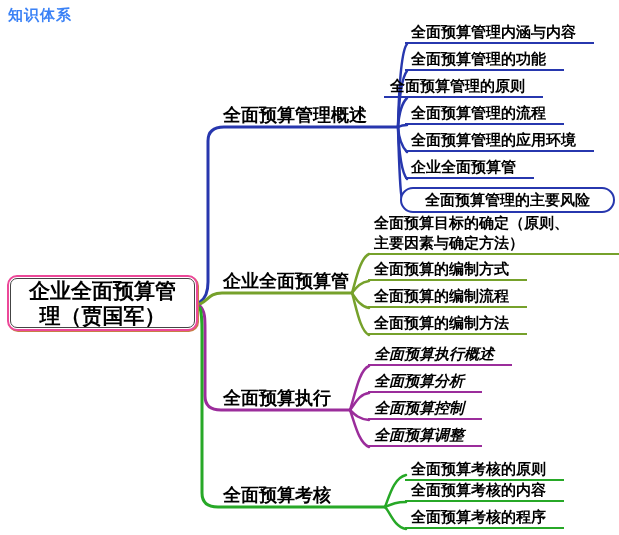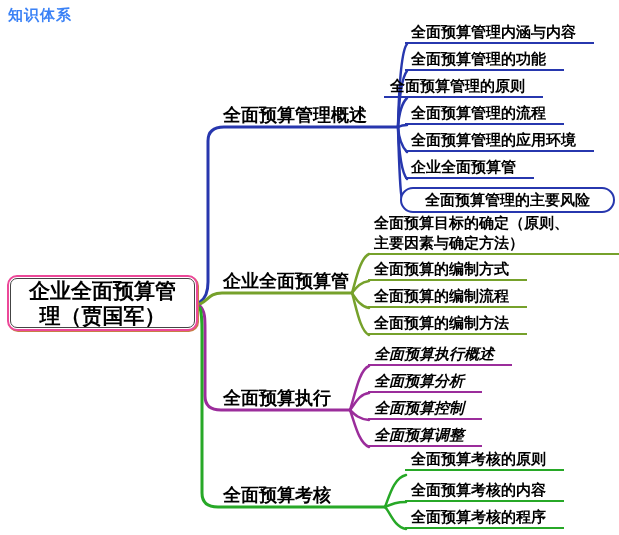--- a/index.html
+++ b/index.html
@@ -110,17 +110,17 @@
 主要因素与确定方法）</div>
   <div class="child c-b2" style="left:368px;top:259px;">全面预算的编制方式</div>
   <div class="child c-b2" style="left:368px;top:286px;">全面预算的编制流程</div>
   <div class="child c-b2" style="left:368px;top:313px;">全面预算的编制方法</div>
 
   <div class="child c-b3" style="left:368px;top:344px;">全面预算执行概述</div>
   <div class="child c-b3" style="left:368px;top:371px;">全面预算分析</div>
   <div class="child c-b3" style="left:368px;top:398px;">全面预算控制</div>
   <div class="child c-b3" style="left:368px;top:425px;">全面预算调整</div>
 
-  <div class="child c-b4" style="left:405px;top:449px;">全面预算考核的原则</div>
+  <div class="child c-b4" style="left:405px;top:459px;">全面预算考核的原则</div>
   <div class="child c-b4" style="left:405px;top:480px;">全面预算考核的内容</div>
   <div class="child c-b4" style="left:405px;top:507px;">全面预算考核的程序</div>
 
 </div>
 
 </body></html>

